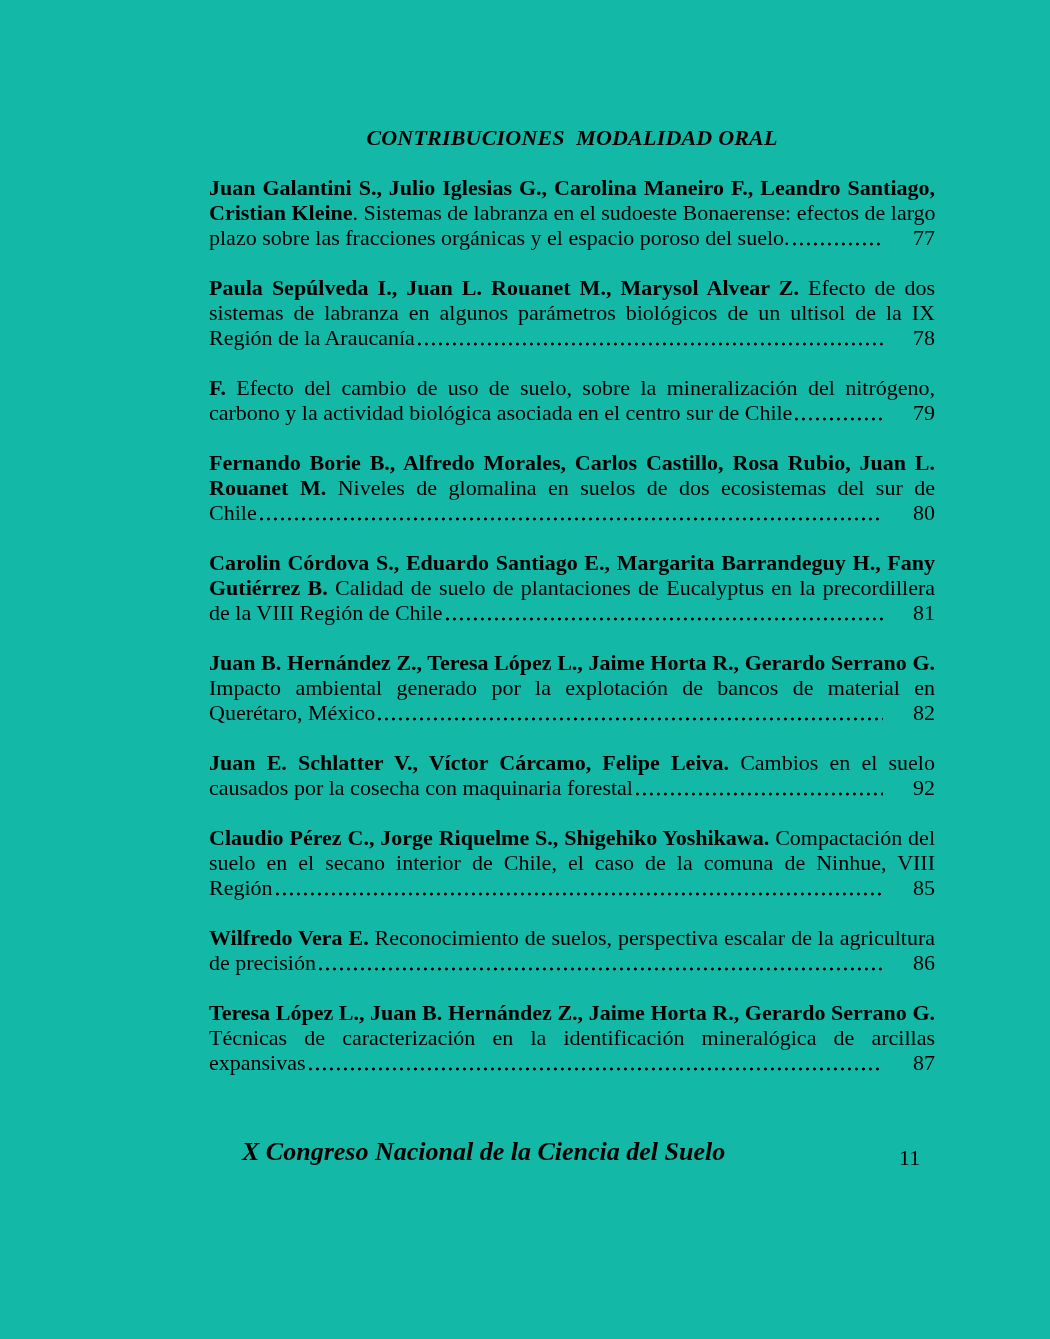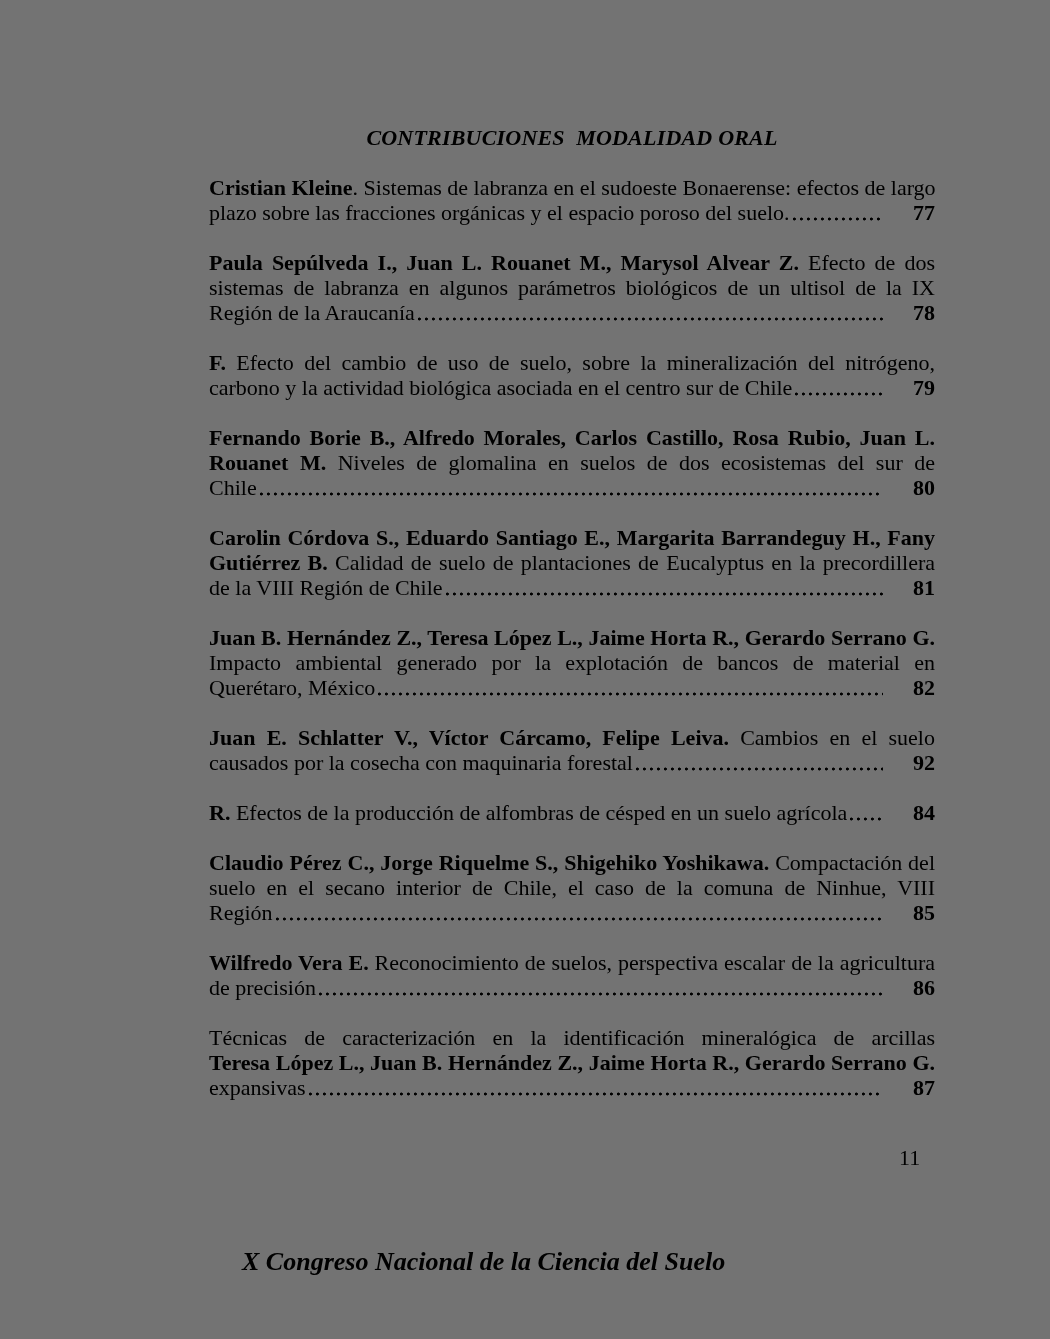--- a/index.html
+++ b/index.html
@@ -9,21 +9,21 @@
     height: 1339px;
     position: relative;
     font-family: "Liberation Serif", "DejaVu Serif", serif;
     color: #000000;
     overflow: hidden;
   }
   .page {
     position: absolute;
     left: 0; top: 0;
     width: 1050px; height: 1339px;
-    background: #737373;
+    background: #14b8a6;
   }
   .content {
     position: absolute;
     left: 209px;
     top: 125px;
     width: 726px;
     font-size: 22px;
   }
   .heading {
     line-height: 25px;
@@ -51,27 +51,27 @@
     flex: 1 1 auto;
     height: 6px;
     align-self: flex-end;
     margin: 0 2px 3px 2px;
     background-image: radial-gradient(circle at 2.2px 3px, #000 1.35px, transparent 1.7px);
     background-size: 7px 6px;
     background-repeat: repeat-x;
     background-position: left bottom;
     min-width: 10px;
   }
-  .pg { font-weight: bold; white-space: nowrap; margin-left: 28px; }
+  .pg { font-weight: normal; white-space: nowrap; margin-left: 28px; }
   .b { font-weight: bold; }
   .i { }
   .footer-title {
     position: absolute;
     left: 242px;
-    top: 1247px;
+    top: 1137px;
     font-size: 26px;
     line-height: 30px;
     font-weight: bold;
     font-style: italic;
   }
   .footer-page {
     position: absolute;
     left: 899px;
     top: 1144px;
     font-size: 22px;
@@ -79,20 +79,21 @@
   }
 </style>
 </head>
 <body>
 
 <div class="page">
   <div class="content">
     <div class="heading">CONTRIBUCIONES  MODALIDAD ORAL</div>
     <div id="entries">
         <div class="entry">
+          <div class="line"><span class="b">Juan Galantini S., Julio Iglesias G., Carolina Maneiro F., Leandro Santiago,</span></div>
           <div class="line"><span class="b">Cristian Kleine</span><span>. Sistemas de labranza en el sudoeste Bonaerense: efectos de largo</span></div>
           <div class="lastline">
             <span class="txt"><span>plazo sobre las fracciones orgánicas y el espacio poroso del suelo.</span></span>
             <span class="leader"></span>
             <span class="pg">77</span>
           </div>
         </div>
         <div class="entry">
           <div class="line"><span class="b">Paula Sepúlveda I., Juan L. Rouanet M., Marysol Alvear Z.</span><span> Efecto de dos</span></div>
           <div class="line"><span>sistemas de labranza en algunos parámetros biológicos de un ultisol de la IX</span></div>
@@ -139,46 +140,41 @@
         </div>
         <div class="entry">
           <div class="line"><span class="b">Juan E. Schlatter V., Víctor Cárcamo, Felipe Leiva.</span><span> Cambios en el suelo</span></div>
           <div class="lastline">
             <span class="txt"><span>causados por la cosecha con maquinaria forestal</span></span>
             <span class="leader"></span>
             <span class="pg">92</span>
           </div>
         </div>
         <div class="entry">
-          <div class="lastline">
-            <span class="txt"><span class="b">R.</span><span> Efectos de la producción de alfombras de césped en un suelo agrícola</span></span>
-            <span class="leader"></span>
-            <span class="pg">84</span>
-          </div>
         </div>
         <div class="entry">
           <div class="line"><span class="b">Claudio Pérez C., Jorge Riquelme S., Shigehiko Yoshikawa.</span><span> Compactación del</span></div>
           <div class="line"><span>suelo en el secano interior de Chile, el caso de la comuna de Ninhue, VIII</span></div>
           <div class="lastline">
             <span class="txt"><span>Región</span></span>
             <span class="leader"></span>
             <span class="pg">85</span>
           </div>
         </div>
         <div class="entry">
           <div class="line"><span class="b">Wilfredo Vera E.</span><span> Reconocimiento de suelos, perspectiva escalar de la agricultura</span></div>
           <div class="lastline">
             <span class="txt"><span>de precisión</span></span>
             <span class="leader"></span>
             <span class="pg">86</span>
           </div>
         </div>
         <div class="entry">
+          <div class="line"><span class="b">Teresa López L., Juan B. Hernández Z., Jaime Horta R., Gerardo Serrano G.</span></div>
           <div class="line"><span>Técnicas de caracterización en la identificación mineralógica de arcillas</span></div>
-          <div class="line"><span class="b">Teresa López L., Juan B. Hernández Z., Jaime Horta R., Gerardo Serrano G.</span></div>
           <div class="lastline">
             <span class="txt"><span>expansivas</span></span>
             <span class="leader"></span>
             <span class="pg">87</span>
           </div>
         </div>
       </div>
   </div>
   <div class="footer-title">X Congreso Nacional de la Ciencia del Suelo</div>
   <div class="footer-page">11</div>

